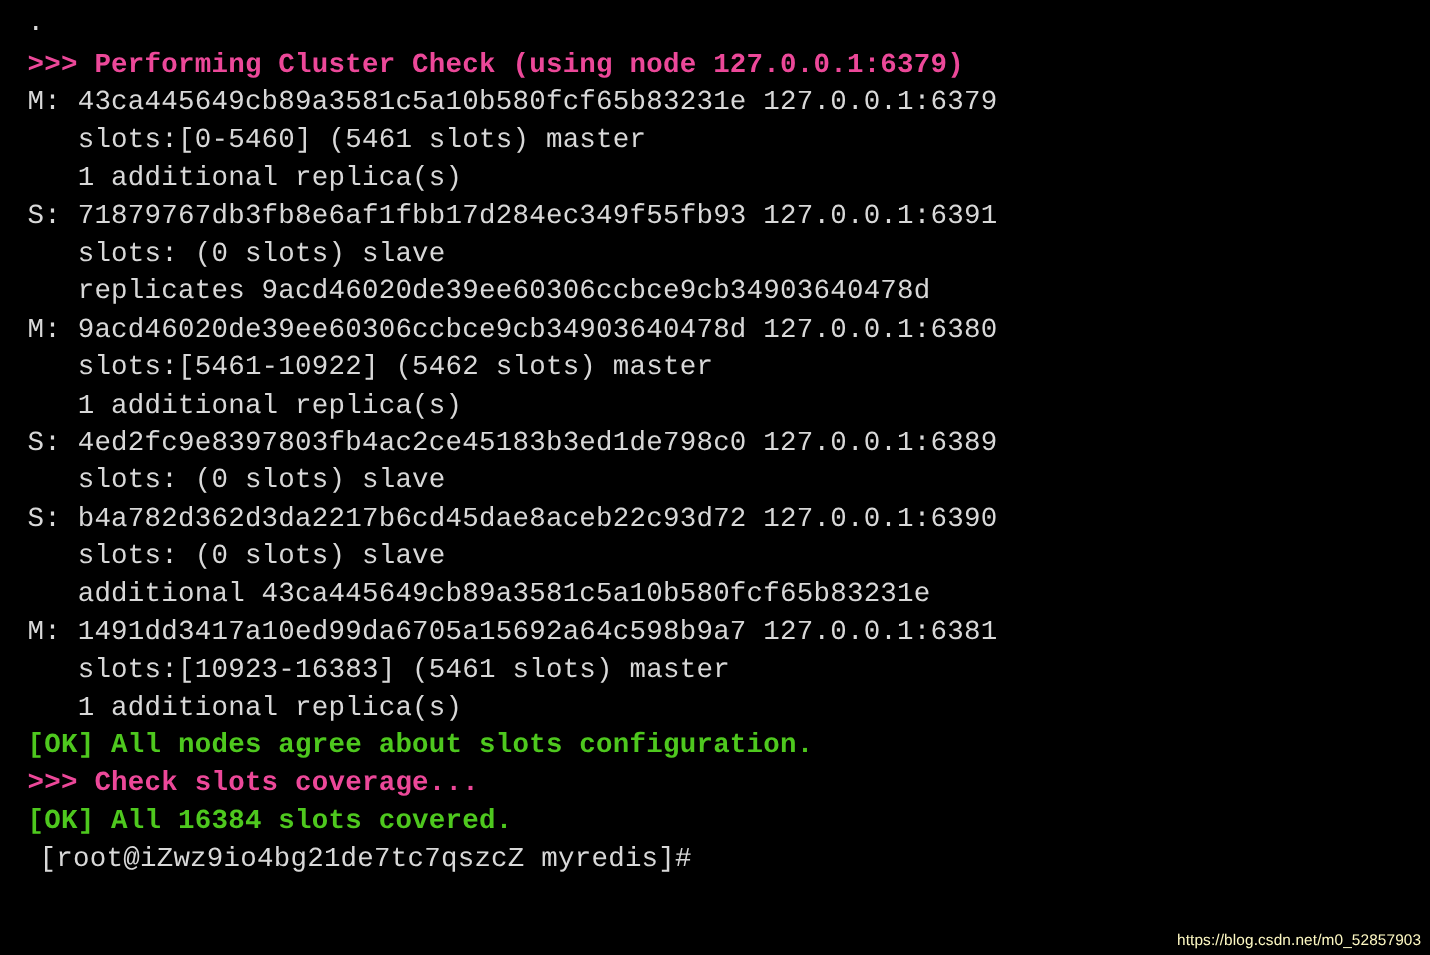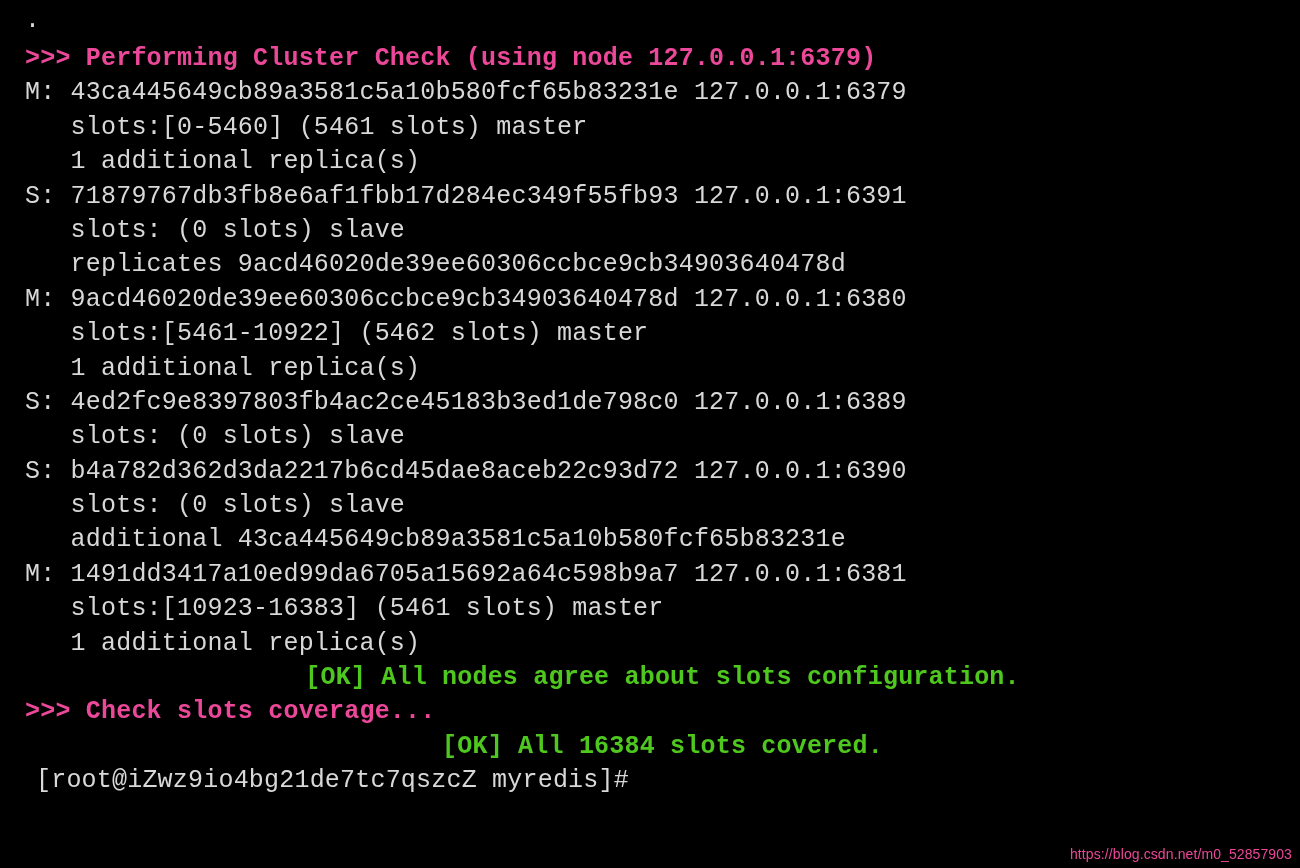--- a/index.html
+++ b/index.html
@@ -32,30 +32,30 @@
     white-space: pre;
     color: #dcdcdc;
   }
   .term-line.first {
     padding-top: 8px;
     height: 34px;
     line-height: 26px;
   }
   .plain   { color: #d8d8d8; font-weight: normal; }
   .bold-white { color: #ec4899; font-weight: bold; }
-  .green   { color: #4ec81e; font-weight: bold; text-align: center; }
+  .green   { color: #4ec81e; font-weight: bold; }
   .prompt  { color: #d8d8d8; font-weight: normal; padding-left: 36px; }
 
   .watermark {
     position: absolute;
     right: 8px;
     bottom: 6px;
     font-family: "Liberation Sans", sans-serif;
     font-size: 14px;
-    color: #ec4899;
+    color: #fef9c3;
     letter-spacing: 0.1px;
     white-space: pre;
   }
 </style>
 </head>
 <body>
 
 <div id="terminal">
   <div id="terminal-output">
       <div class="term-line plain first">.</div>

